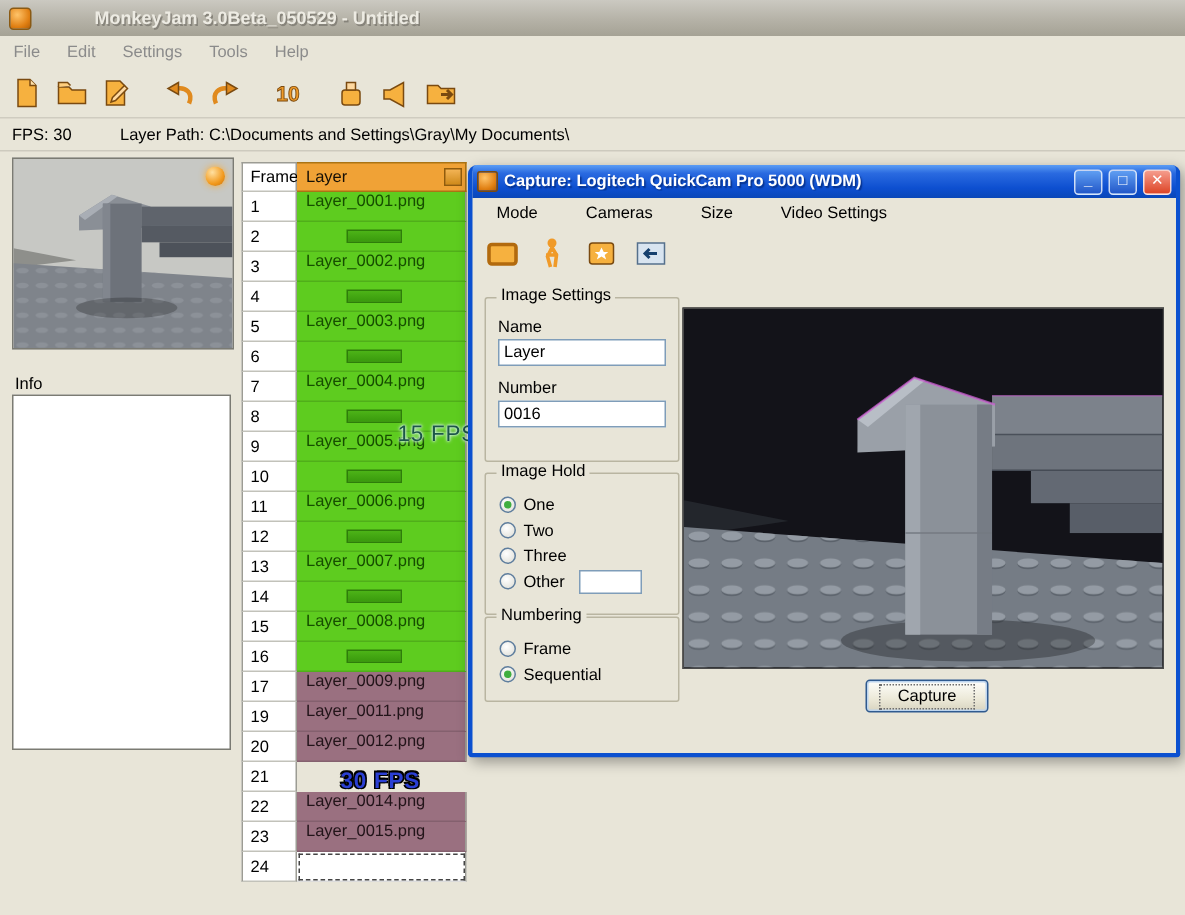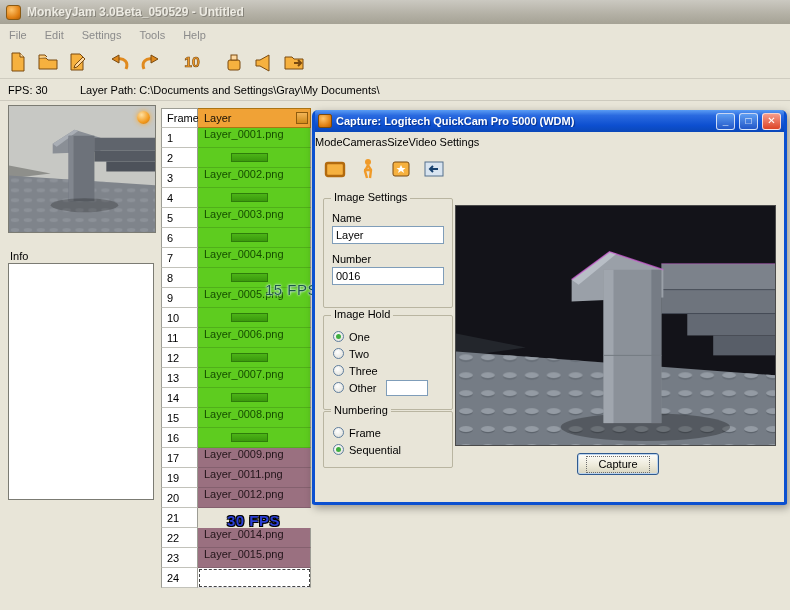--- a/index.html
+++ b/index.html
@@ -8,21 +8,21 @@
     background:#e8e5d8;font-family:"Liberation Sans","DejaVu Sans",sans-serif;
     font-size:11px;color:#000;}
 
   
   .main-titlebar{position:absolute;top:0;left:0;right:0;height:24px;
     background:linear-gradient(180deg,#cbc9c1 0%,#b5b2a7 55%,#a5a295 100%);
     display:flex;align-items:center;padding:0 6px;gap:6px;}
   .app-icon{width:15px;height:15px;border-radius:3px;flex:none;
     background:radial-gradient(circle at 35% 30%,#ffc46a,#e07f12 65%,#b25f08);
     border:1px solid #8a5a14;}
-  .main-title{font-size:12px;font-weight:bold;color:#edebe3;text-shadow:1px 1px 0 #86837a;}
+  .main-title{font-size:12px;font-weight:bold;color:#edebe3;text-shadow:1px 1px 0 #86837a;margin-left:36px;}
   .main-menubar{position:absolute;top:24px;left:0;right:0;height:21px;
     display:flex;align-items:center;background:#e8e5d8;}
   .mmi{padding:0 9px;color:#8b8b8b;}
   .main-toolbar{position:absolute;top:45px;left:0;right:0;height:34px;
     display:flex;align-items:center;gap:3px;padding-left:4px;background:#e8e5d8;
     border-bottom:1px solid #cfccc0;}
   .tb-icon{width:27px;height:27px;display:flex;align-items:center;justify-content:center;}
   .tb-gap{width:9px;height:100%;}
   .status-row{position:absolute;top:80px;left:0;right:0;height:21px;background:#e8e5d8;
     border-bottom:1px solid #cdcabe;}
@@ -77,21 +77,21 @@
     background:radial-gradient(circle at 35% 30%,#ffc46a,#e07f12 65%,#b25f08);
     border:1px solid #7a4a10;}
   .cap-title{flex:1;color:#fff;font-weight:bold;font-size:11px;white-space:nowrap;
     overflow:hidden;text-shadow:1px 1px 1px #05308a;}
   .cap-btn{width:19px;height:17px;border-radius:3px;border:1px solid rgba(255,255,255,.75);
     display:flex;align-items:center;justify-content:center;color:#fff;font-size:10px;
     font-weight:bold;line-height:1;flex:none;}
   .cap-btn.min,.cap-btn.max{background:linear-gradient(#5f9ef2,#2257c8);}
   .cap-btn.close{background:linear-gradient(#f59c8c,#dd4426);}
   .cap-menubar{height:20px;display:flex;align-items:center;}
-  .cmi{padding:0 0;}
+  .cmi{padding:0 16px;}
   .cap-toolbar{height:33px;display:flex;align-items:center;gap:7px;padding-left:7px;}
   .cap-icon{width:26px;height:26px;display:flex;align-items:center;justify-content:center;}
 
   .grp{position:absolute;border:1px solid #b9b5a1;border-radius:2px;}
   .grp-label{position:absolute;top:-8px;left:7px;background:#e8e5d8;padding:0 3px;}
   .grp-settings{left:8px;top:88px;width:130px;height:110px;padding:13px 8px 0;}
   .field-label{display:block;margin-bottom:2px;}
   .txt{display:block;width:112px;height:18px;border:1px solid #7f9db9;font-size:11px;
     padding:0 3px;font-family:inherit;background:#fff;margin-bottom:9px;}
   .grp-hold{left:8px;top:205px;width:130px;height:95px;padding:12px 0 0 9px;}

